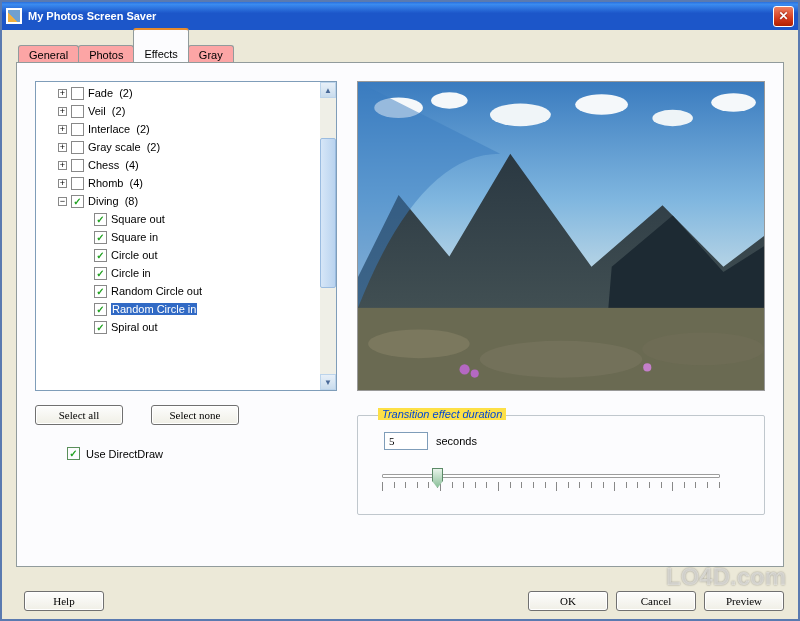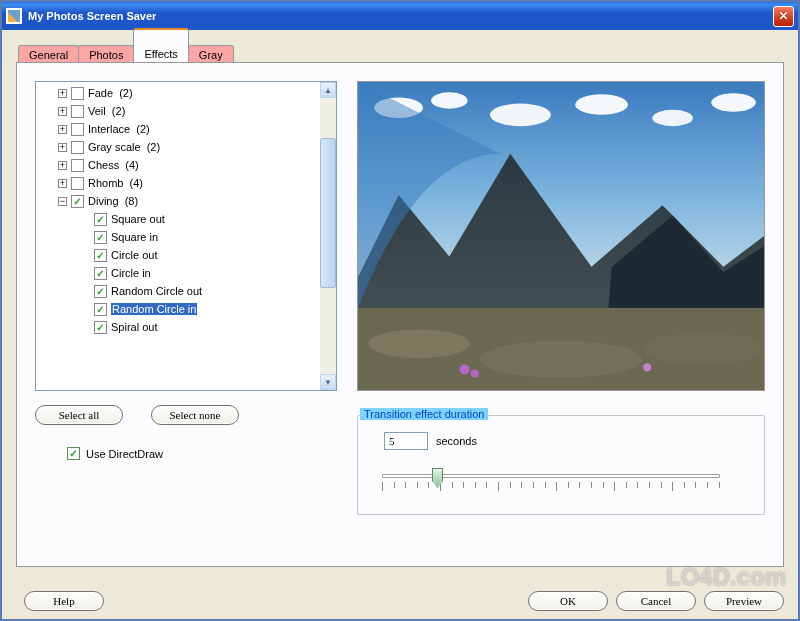--- a/index.html
+++ b/index.html
@@ -157,21 +157,21 @@
   .sb-thumb { position:absolute; left:0; right:0; top:40px; height:150px;
     background:linear-gradient(to right,#d6e6f7,#b9d3ef);
     border:1px solid #9bbce0; border-radius:2px; }
   .btn-row {
     display:flex; gap:28px; margin-top:14px;
   }
   .xp-button {
     min-width:88px; padding:3px 12px;
     background:linear-gradient(#fdfdfd,#f0efe6);
     border:1px solid #707070;
-    border-radius:10px;
+    border-radius:3px;
     box-shadow: inset 0 0 0 1px #fff;
     cursor:pointer;
     font:11px Tahoma;
   }
   .dd-row {
     margin-top:22px;
     display:flex; align-items:center;padding-left:32px;
   }
   .chk2 {
     width:13px;height:13px;border:1px solid #5a8f5a;
@@ -189,24 +189,25 @@
   .group {
     border:1px solid #c0c7cd;
     border-radius:2px;
     margin-top:24px;
     padding:16px 14px 18px;
     position:relative;
     background:#fcfcfe;
   }
   .group-title {
     position:absolute;
-    top:-8px; left:2px;
-    background:#7dd3fc;
+    top:-8px; left:20px;
+    background:#fde047;
     padding:0 4px;
     color:#0046d5;
+    font-style:italic;
   }
   .dur-row { display:flex; align-items:center; gap:8px; margin-left:12px; }
   .dur-input {
     width:44px; border:1px solid #7f9db9; padding:2px 4px; font:11px Tahoma; text-align:left;
   }
   .slider {
     margin-top:18px;
     margin-left:4px;
     position:relative;
     height:28px;

